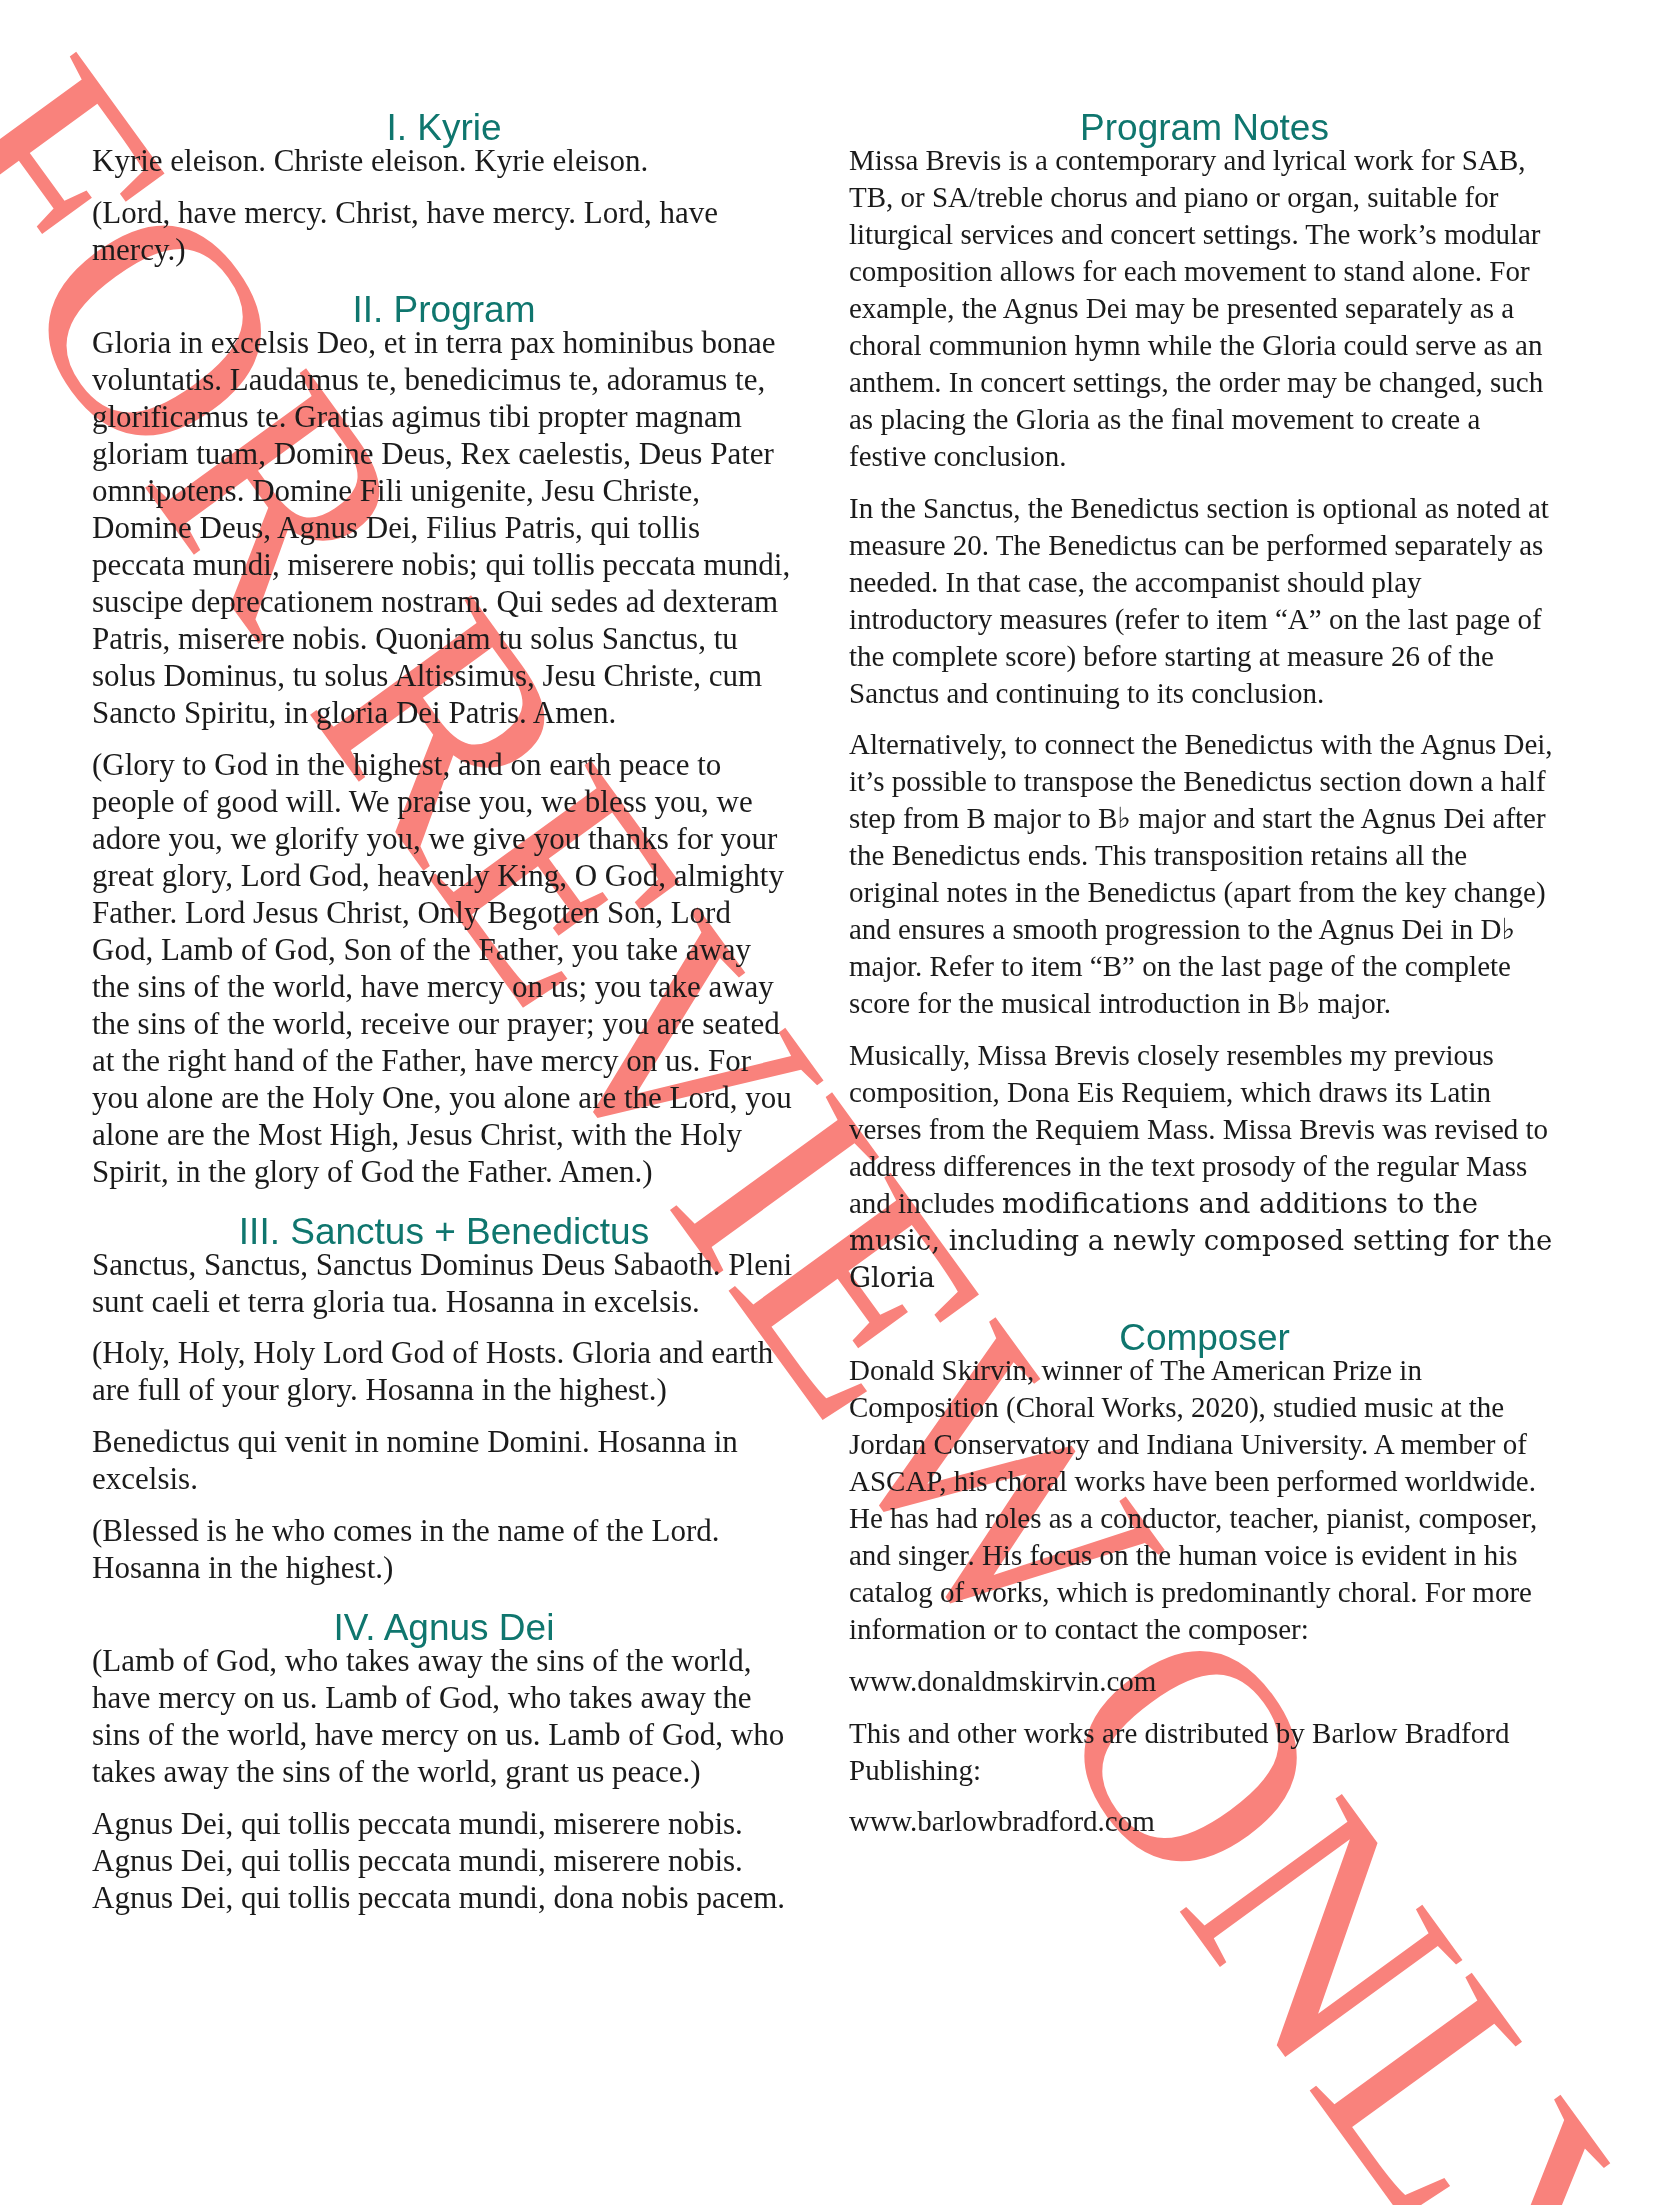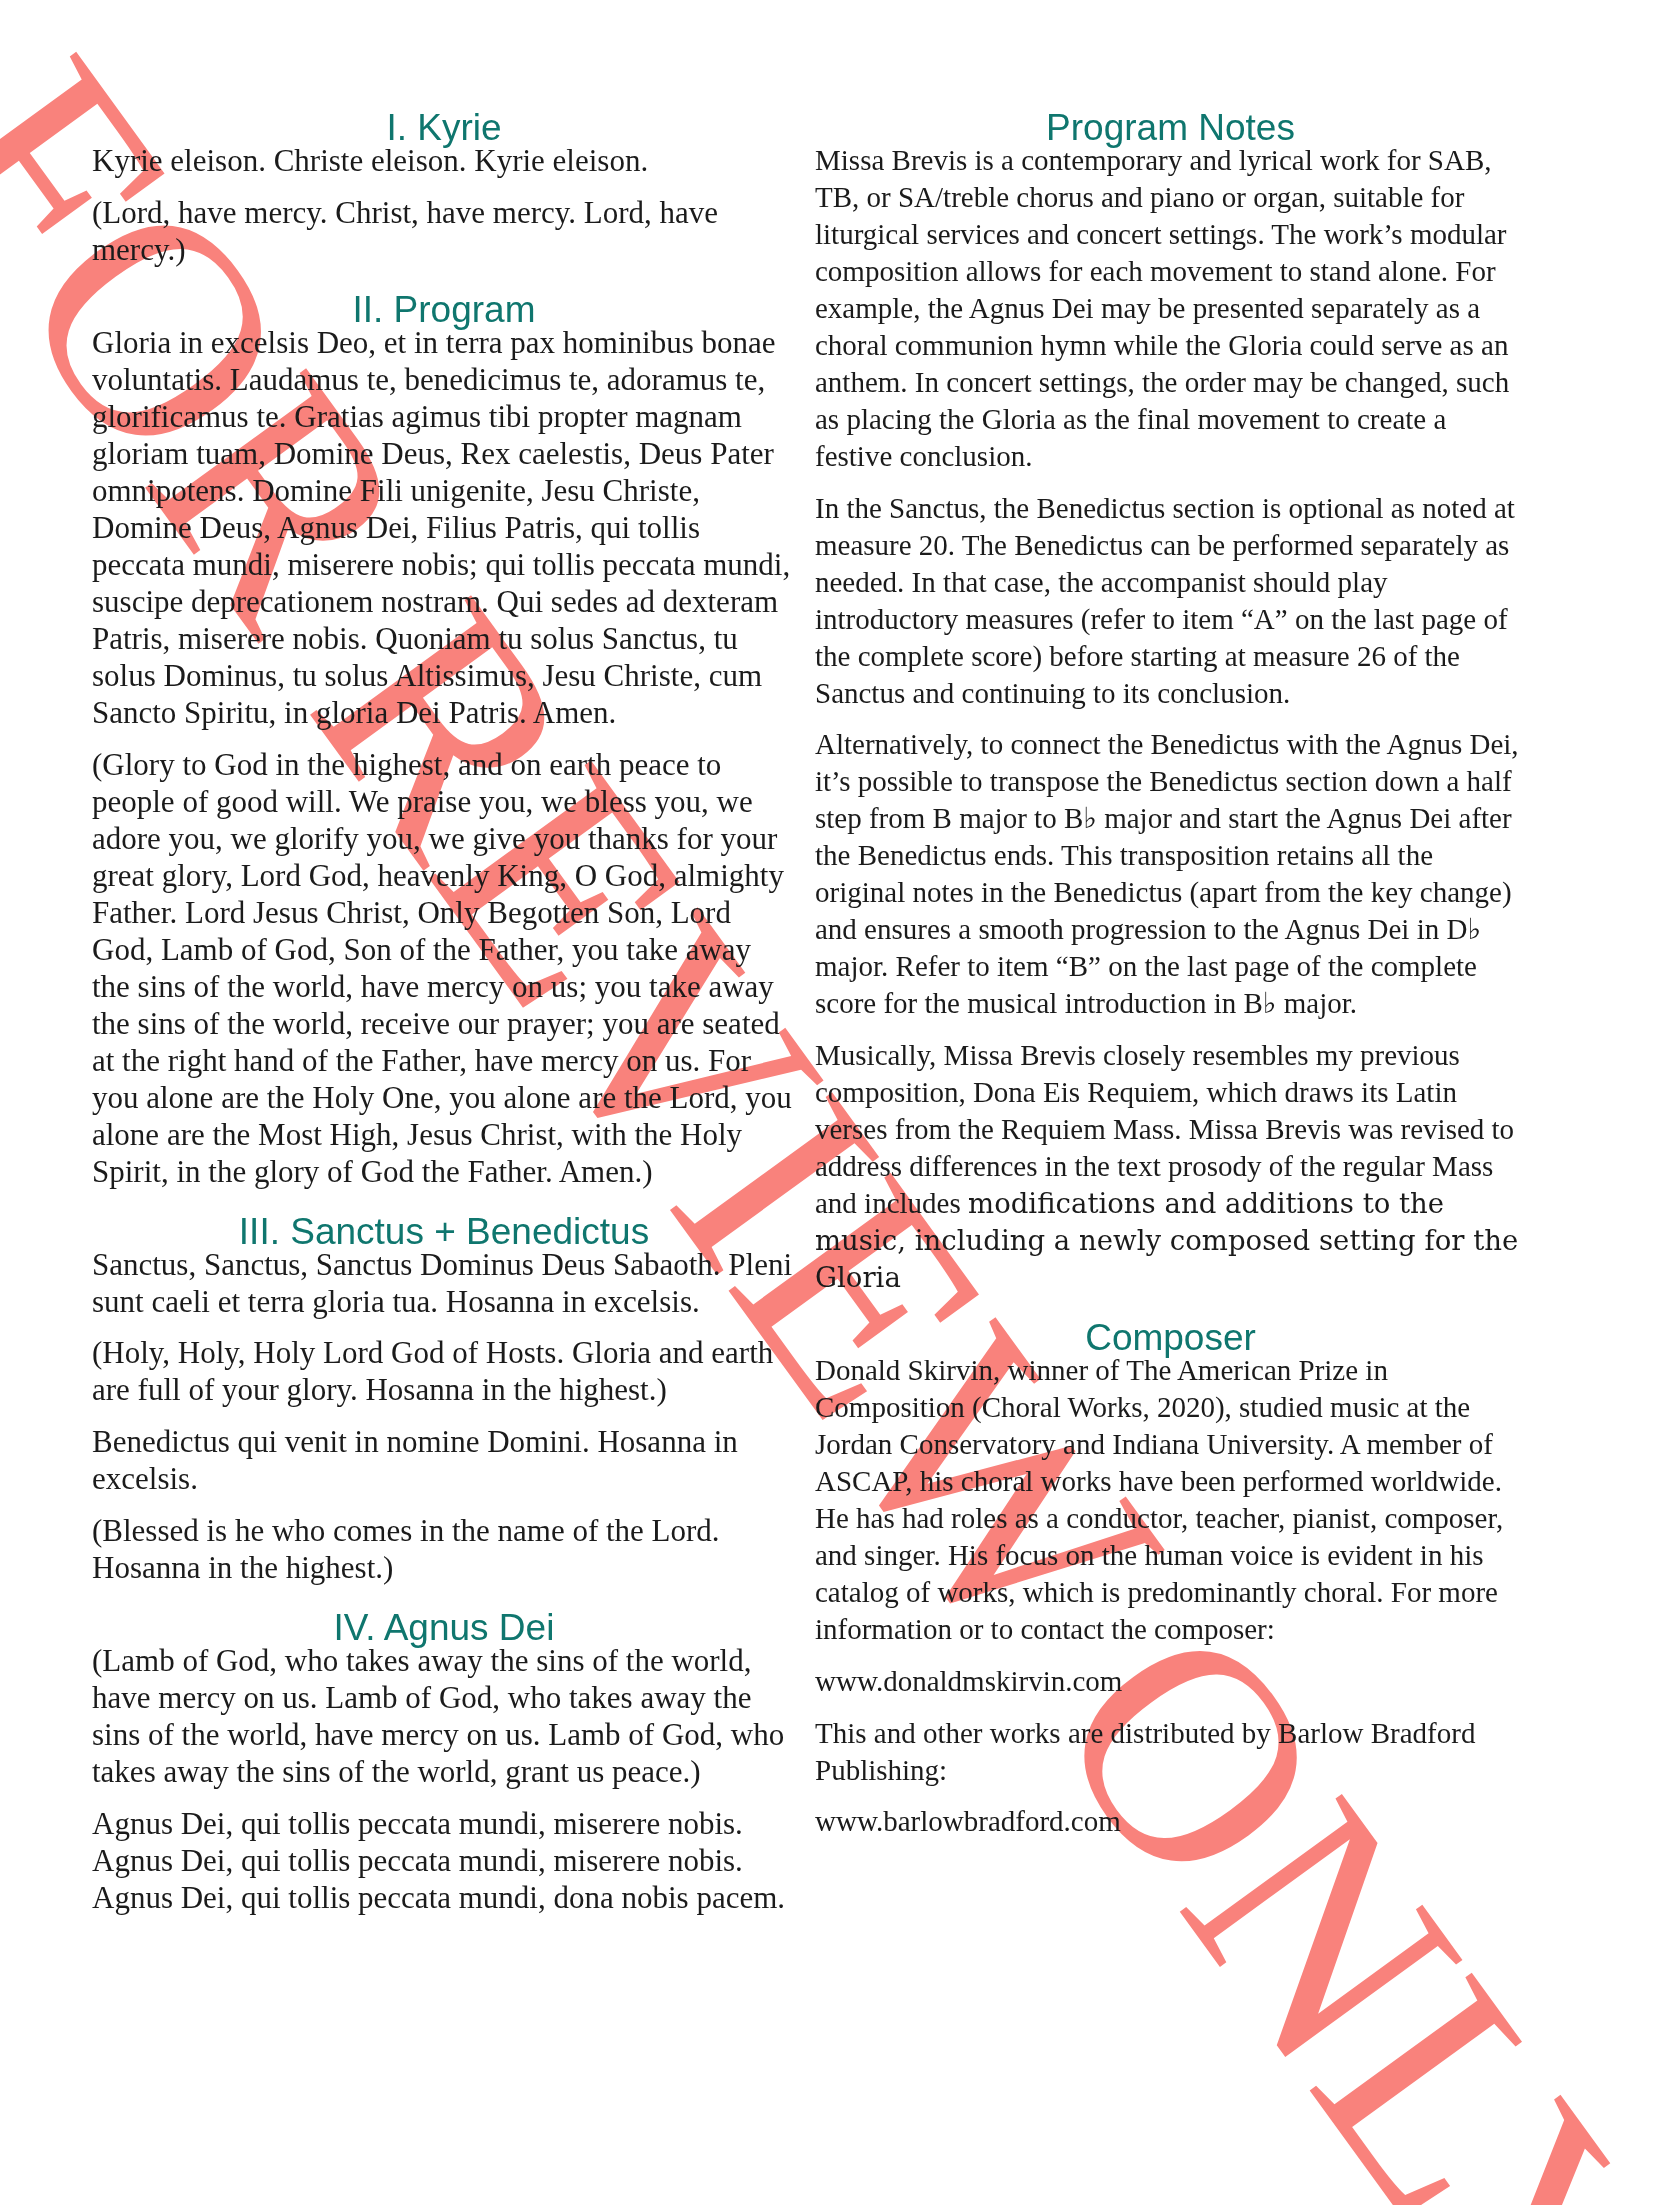--- a/index.html
+++ b/index.html
@@ -28,21 +28,21 @@
     letter-spacing: 0px;
     user-select: none;
   }
   .col {
     position: absolute;
     top: 86px;
     z-index: 1;
     text-align: left;
   }
   .col-left  { left: 92px;  width: 704px; font-size: 31px; line-height: 37px; }
-  .col-right { left: 815px; width: 711px; font-size: 29px; line-height: 37px; }
+  .col-right { left: 849px; width: 711px; font-size: 29px; line-height: 37px; }
   h2.heading {
     font-family: "Liberation Sans", sans-serif;
     font-weight: normal;
     font-size: 37px;
     line-height: 38px;
     text-align: center;
     margin: 23px 0 -4.9px 0;
     color: #0f766e;
   }
   .col p { margin: 0 0 14.7px 0; }

